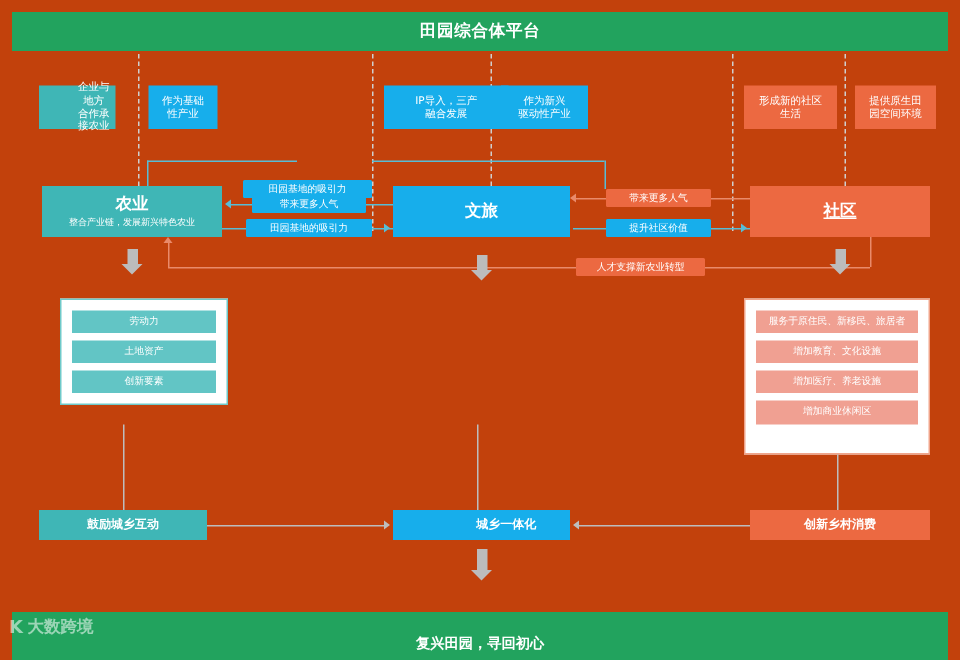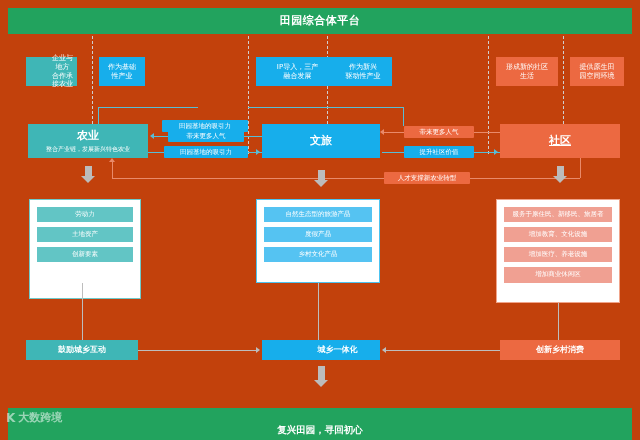--- a/index.html
+++ b/index.html
@@ -179,31 +179,26 @@
     </div>
   <div class="fatarrow" style="left:314px;top:170px;">
     <div class="stem" style="height:10px;"></div>
       <div class="head"></div>
     </div>
   <div class="fatarrow" style="left:553px;top:166px;">
     <div class="stem" style="height:10px;"></div>
       <div class="head"></div>
     </div>
 
-  <div class="panel teal-b" style="left:29px;top:199px;width:112px;height:100px;">
+  <div class="panel teal-b" style="left:40px;top:199px;width:112px;height:71px;">
     <div class="chipline teal-l">劳动力</div>
     <div class="chipline teal-l">土地资产</div>
     <div class="chipline teal-l">创新要素</div>
   </div>
 
-  <div class="panel blue-b" style="left:256px;top:199px;width:124px;height:84px;">
-    <div class="chipline blue-l">自然生态型的旅游产品</div>
-    <div class="chipline blue-l">度假产品</div>
-    <div class="chipline blue-l">乡村文化产品</div>
-  </div>
 
   <div class="panel orange-b" style="left:496px;top:199px;width:124px;height:104px;">
     <div class="chipline orange-l">服务于原住民、新移民、旅居者</div>
     <div class="chipline orange-l">增加教育、文化设施</div>
     <div class="chipline orange-l">增加医疗、养老设施</div>
     <div class="chipline orange-l">增加商业休闲区</div>
   </div>
 
   <div class="vline" style="left:82px;top:283px;height:57px;"></div>
   <div class="vline" style="left:318px;top:283px;height:57px;"></div>

